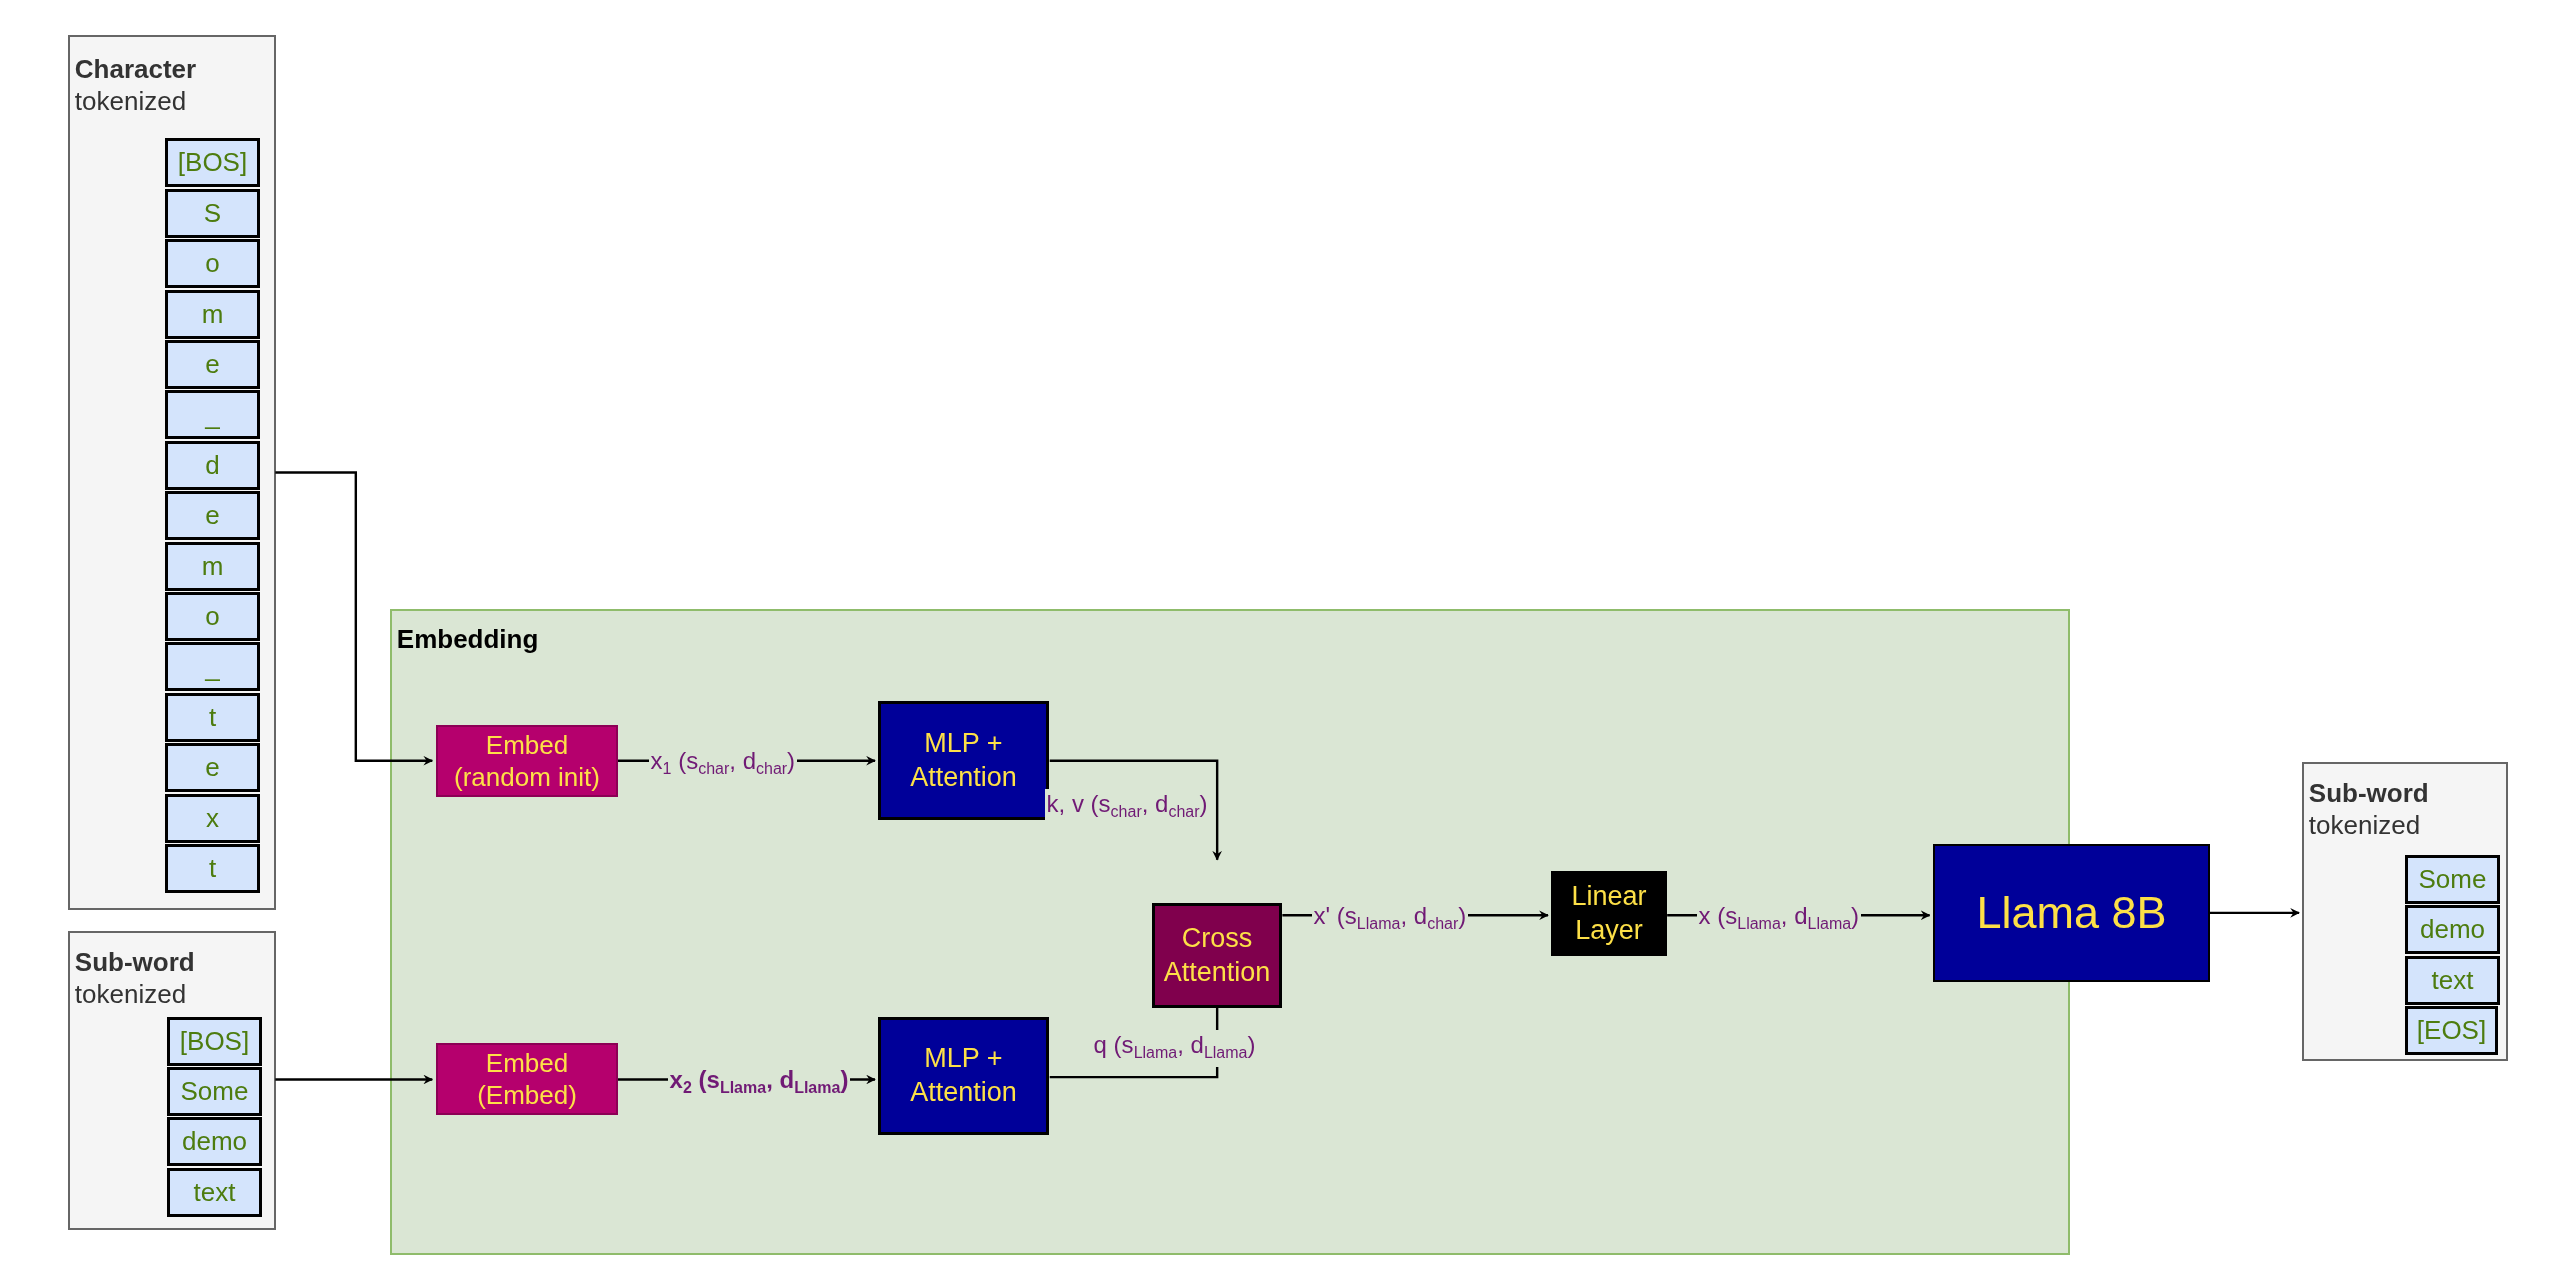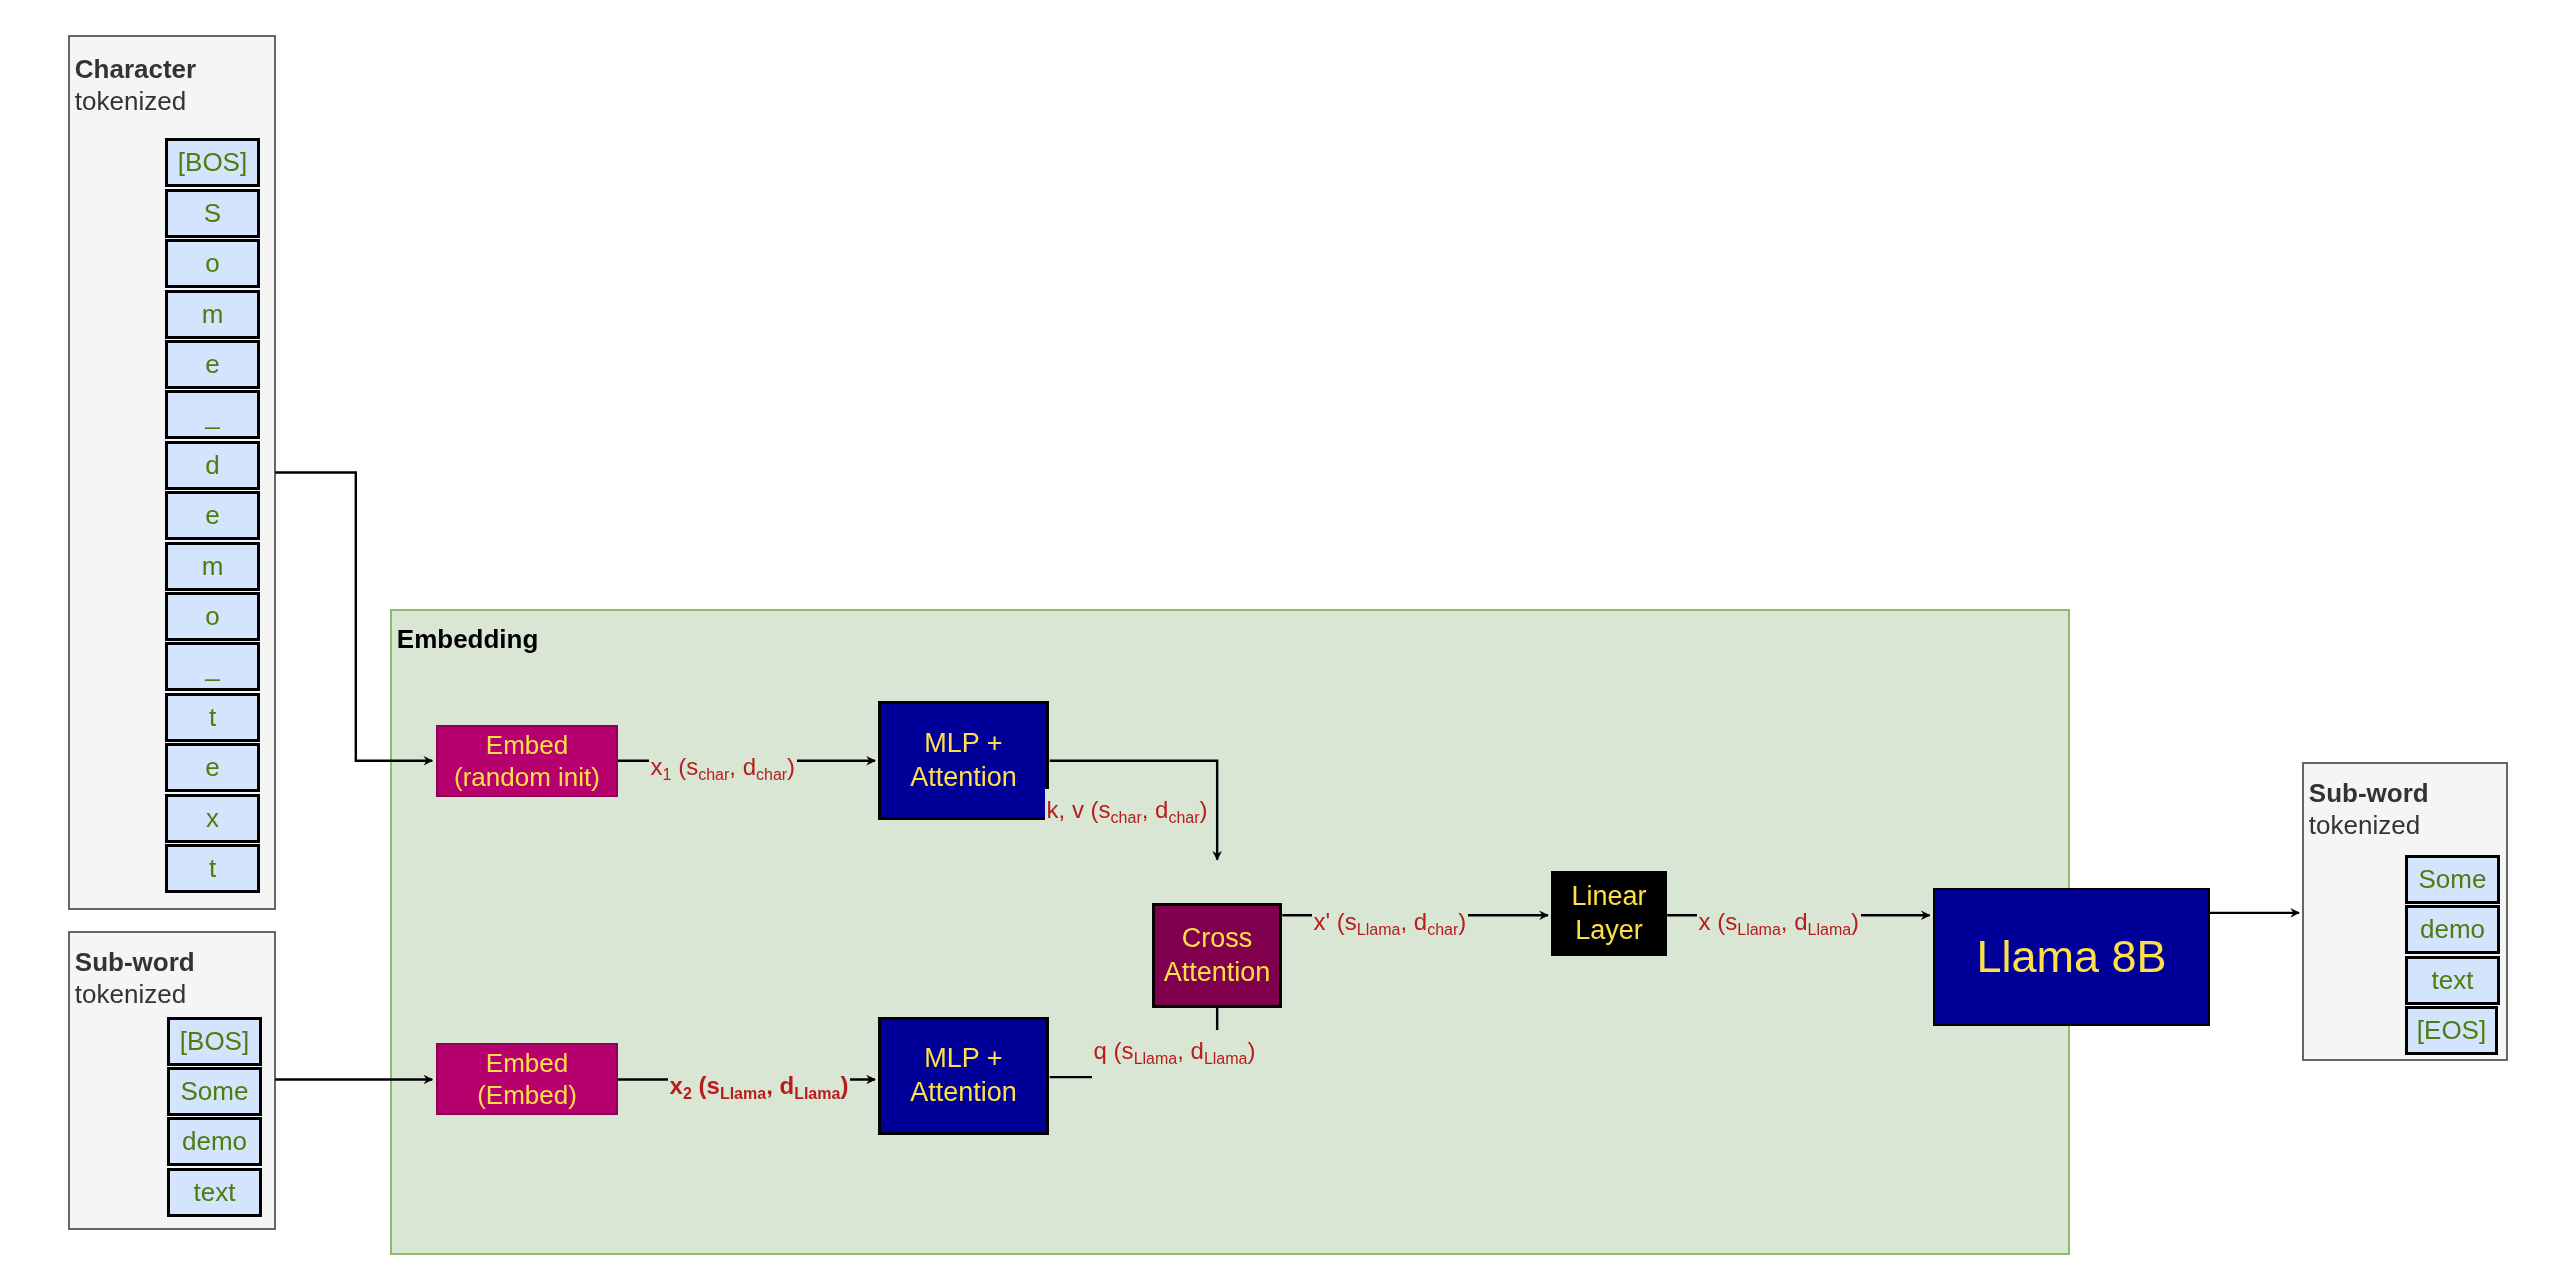--- a/index.html
+++ b/index.html
@@ -10,22 +10,22 @@
   .group-title b { font-weight:bold; }
   .token { position:absolute; box-sizing:border-box; background:#d4e4fc; border:3.2px solid #000000; color:#4d7c0f; font-size:26px; display:flex; align-items:center; justify-content:center; }
   .token.under { align-items:flex-end; padding-bottom:4.8px; }
   .green { background:#dae6d4; border:2.4px solid #8fbc6b; }
   .green-title { position:absolute; left:4.8px; top:13px; font-size:26px; font-weight:bold; color:#000; }
   .block { position:absolute; box-sizing:border-box; color:#fde047; display:flex; align-items:center; justify-content:center; text-align:center; line-height:1.25; }
   .embed { background:#b5006d; border:2.4px solid #8c0055; font-size:26px; }
   .mlp { background:#000099; border:3.2px solid #000000; font-size:27px; }
   .cross { background:#80004d; border:3.2px solid #000000; font-size:27px; }
   .linear { background:#000000; border:2.4px solid #000000; font-size:27px; }
-  .llama { background:#000099; border:2.4px solid #000000; font-size:45px;margin-top:44px; }
-  .lbl { position:absolute; font-size:24px; color:#b91c1c; white-space:nowrap; background:#dae6d4; padding:0 1.6px; line-height:41px; }
+  .llama { background:#000099; border:2.4px solid #000000; font-size:45px; }
+  .lbl { position:absolute; font-size:24px; color:#701a75; white-space:nowrap; background:#dae6d4; padding:0 1.6px; line-height:29px; }
   .lbl sub { font-size:16px; vertical-align:-4.8px; }
   svg.wires { position:absolute; left:0; top:0; }
 </style>
 </head>
 <body>
 
 <div class="abs group" style="left:68px; top:35px; width:208px; height:875px;">
   <div class="group-title">
     <b>Character</b><br>
     <span>tokenized</span>

